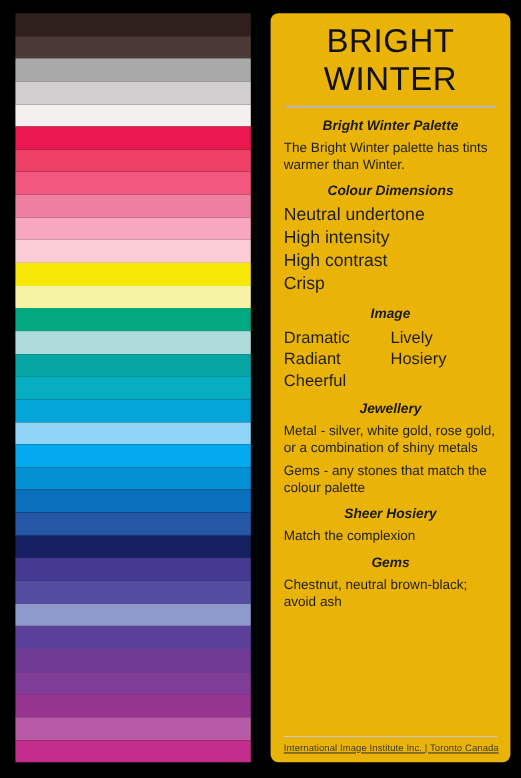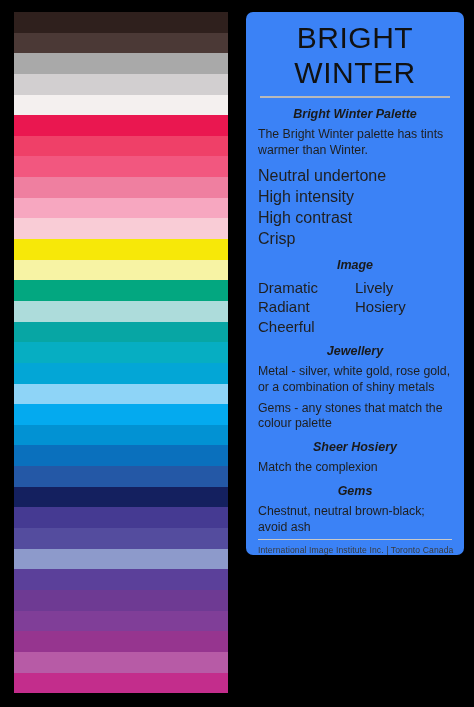--- a/index.html
+++ b/index.html
@@ -34,27 +34,27 @@
   }
   .swatch {
     width: 100%;
     flex: 1 1 0;
     min-height: 0;
   }
 
   
   #info-panel {
     flex: 1 1 auto;
-    background: #3b82f6;
+    background: #eab308;
     border-radius: 7px;
     box-sizing: border-box;
     padding: 9px 12px 6px 12px;
     display: flex;
     flex-direction: column;
-    height: 543px;
+    height: 681px;
     overflow: hidden;
   }
 
   #title-block {
     text-align: center;
     flex: 0 0 auto;
   }
   .title-line {
     font-size: 30px;
     font-weight: 400;
@@ -131,20 +131,21 @@
     margin: 4px 0 5px 0;
   }
   #footer-text {
     font-size: 8.6px;
     color: #3a3a3a;
     text-align: center;
     letter-spacing: 0.1px;
     line-height: 1.2;
     padding-bottom: 2px;
     white-space: nowrap;
+    text-decoration: underline;
   }
 </style>
 </head>
 <body>
 
 <div id="card">
 
   <div id="palette">
       <div class="swatch" style="background: rgb(47, 32, 29);"></div>
       <div class="swatch" style="background: rgb(75, 57, 54);"></div>
@@ -188,20 +189,21 @@
       <div class="title-line">WINTER</div>
       <hr id="title-rule">
     </div>
 
     <div id="sections">
         <div class="section">
           <div class="section-heading">Bright Winter Palette</div>
           <p class="body-text">The Bright Winter palette has tints warmer than Winter.</p>
         </div>
         <div class="section">
+          <div class="section-heading">Colour Dimensions</div>
           <ul class="list">
             <li>Neutral undertone</li>
             <li>High intensity</li>
             <li>High contrast</li>
             <li>Crisp</li>
           </ul>
         </div>
         <div class="section">
           <div class="section-heading">Image</div>
           <div class="two-col">

